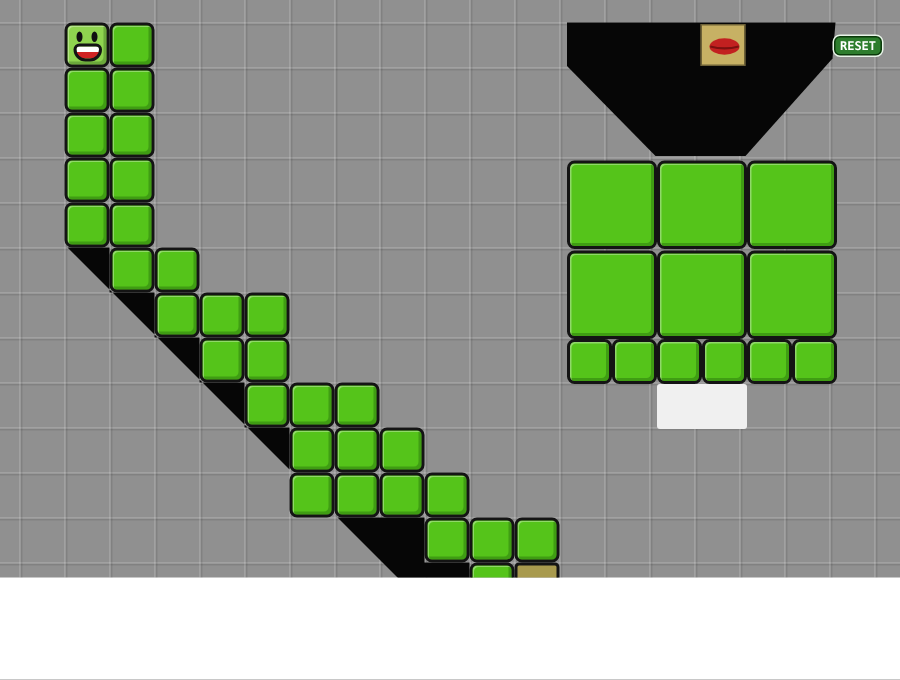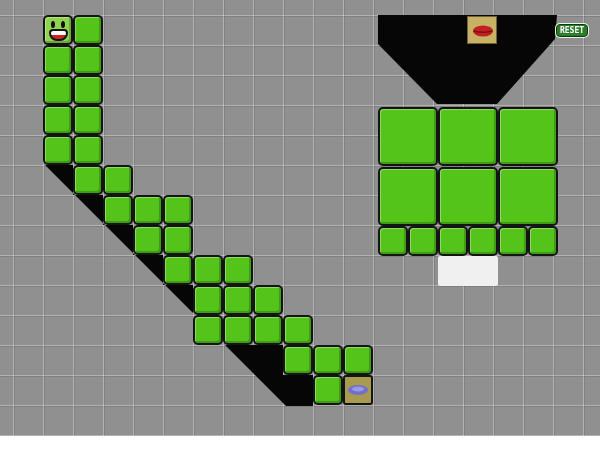--- a/index.html
+++ b/index.html
@@ -1,19 +1,19 @@
 <!DOCTYPE html>
 <html><head>
 <meta charset="utf-8">
 <style>
   html,body{margin:0;padding:0;}
   body{font-family:"Liberation Sans",sans-serif;}
   #stage{
     position:relative;
-    width:600px;height:436px;
+    width:600px;height:385px;
     overflow:hidden;
     background-color:#909090;
     background-image:
       linear-gradient(to right, rgba(255,255,255,.30) 0 1px, rgba(0,0,0,.10) 1px 2px, transparent 2px),
       linear-gradient(to bottom, rgba(255,255,255,.30) 0 1px, rgba(0,0,0,.10) 1px 2px, transparent 2px);
     background-size:30px 30px;
     background-position:13px 15px;
   }
   #shadow-svg{position:absolute;left:0;top:0;z-index:1;}
   .block{

